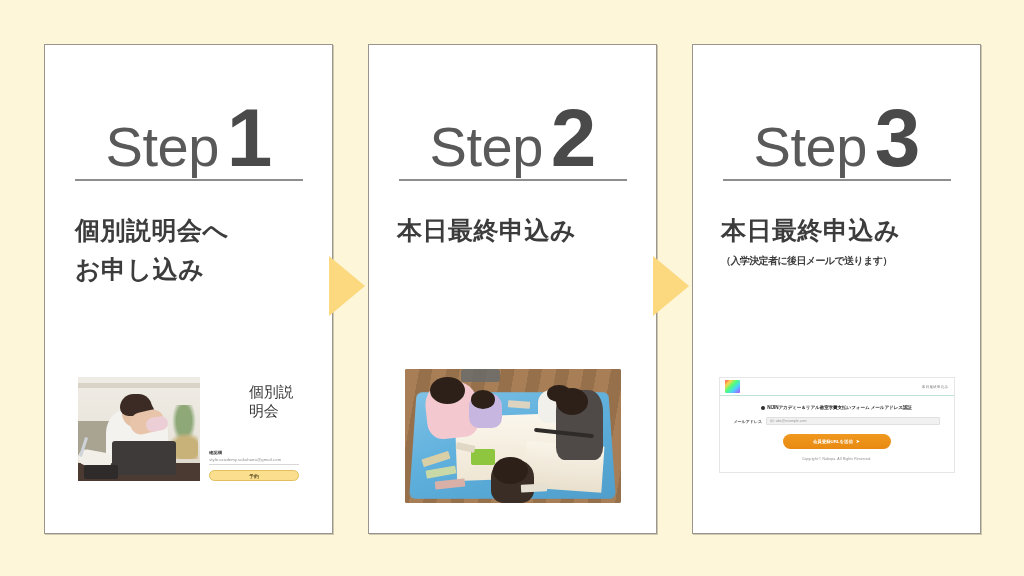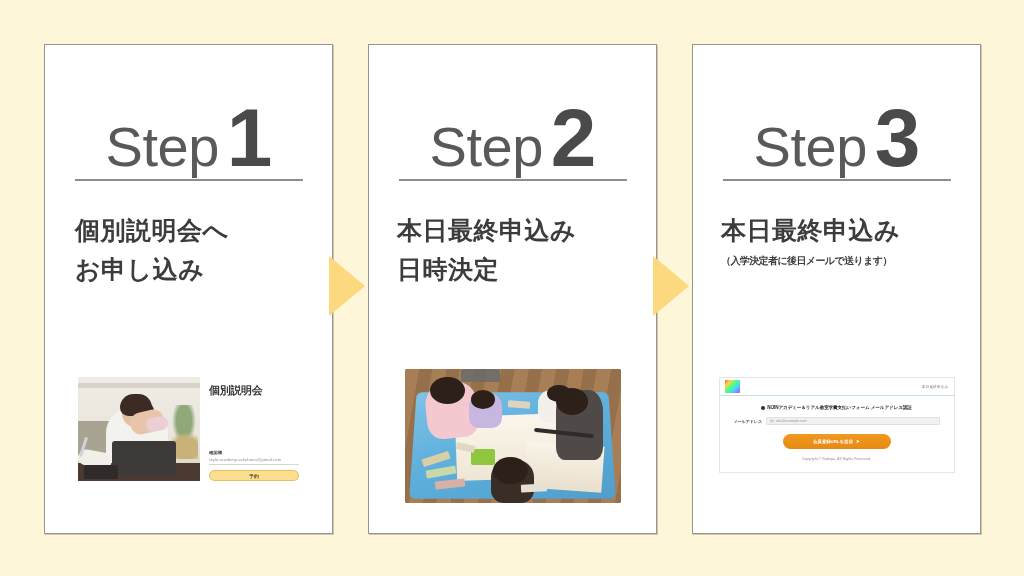--- a/index.html
+++ b/index.html
@@ -194,24 +194,25 @@
     background: #2e2b2a; border-radius: 2px;
   }
 
   .thumb1-body {
     flex: 1;
     display: flex;
     flex-direction: column;
     padding-top: 6px;
   }
   .thumb1-title {
-    font-size: 11px;
-    font-weight: 700;
+    font-size: 15px;
+    font-weight: 400;
     color: #3a3a3a;
     letter-spacing: -0.3px;
+    margin-left: 40px;
   }
   .thumb1-form { margin-top: auto; }
   .thumb1-label {
     font-size: 4.2px;
     font-weight: 700;
     color: #4a4a4a;
     letter-spacing: .2px;
   }
   .thumb1-value {
     font-size: 4.2px;
@@ -470,21 +471,20 @@
 
     <div class="card card-2">
       <div class="step-head">
         <span class="step-word">Step</span>
         <span class="step-num">2</span>
       </div>
       <div class="divider"></div>
 
       <div class="title-block">
         <div class="title-line">本日最終申込み</div>
-        <div class="title-line">日時決定</div>
       </div>
 
       <div class="media">
         <div class="photo2">
           <div class="p2-floor"></div>
           <div class="p2-chair"></div>
           <div class="p2-tarp"></div>
           <div class="p2-paper"></div>
           <div class="p2-paper2"></div>
           <div class="kid p2-k1"></div>

